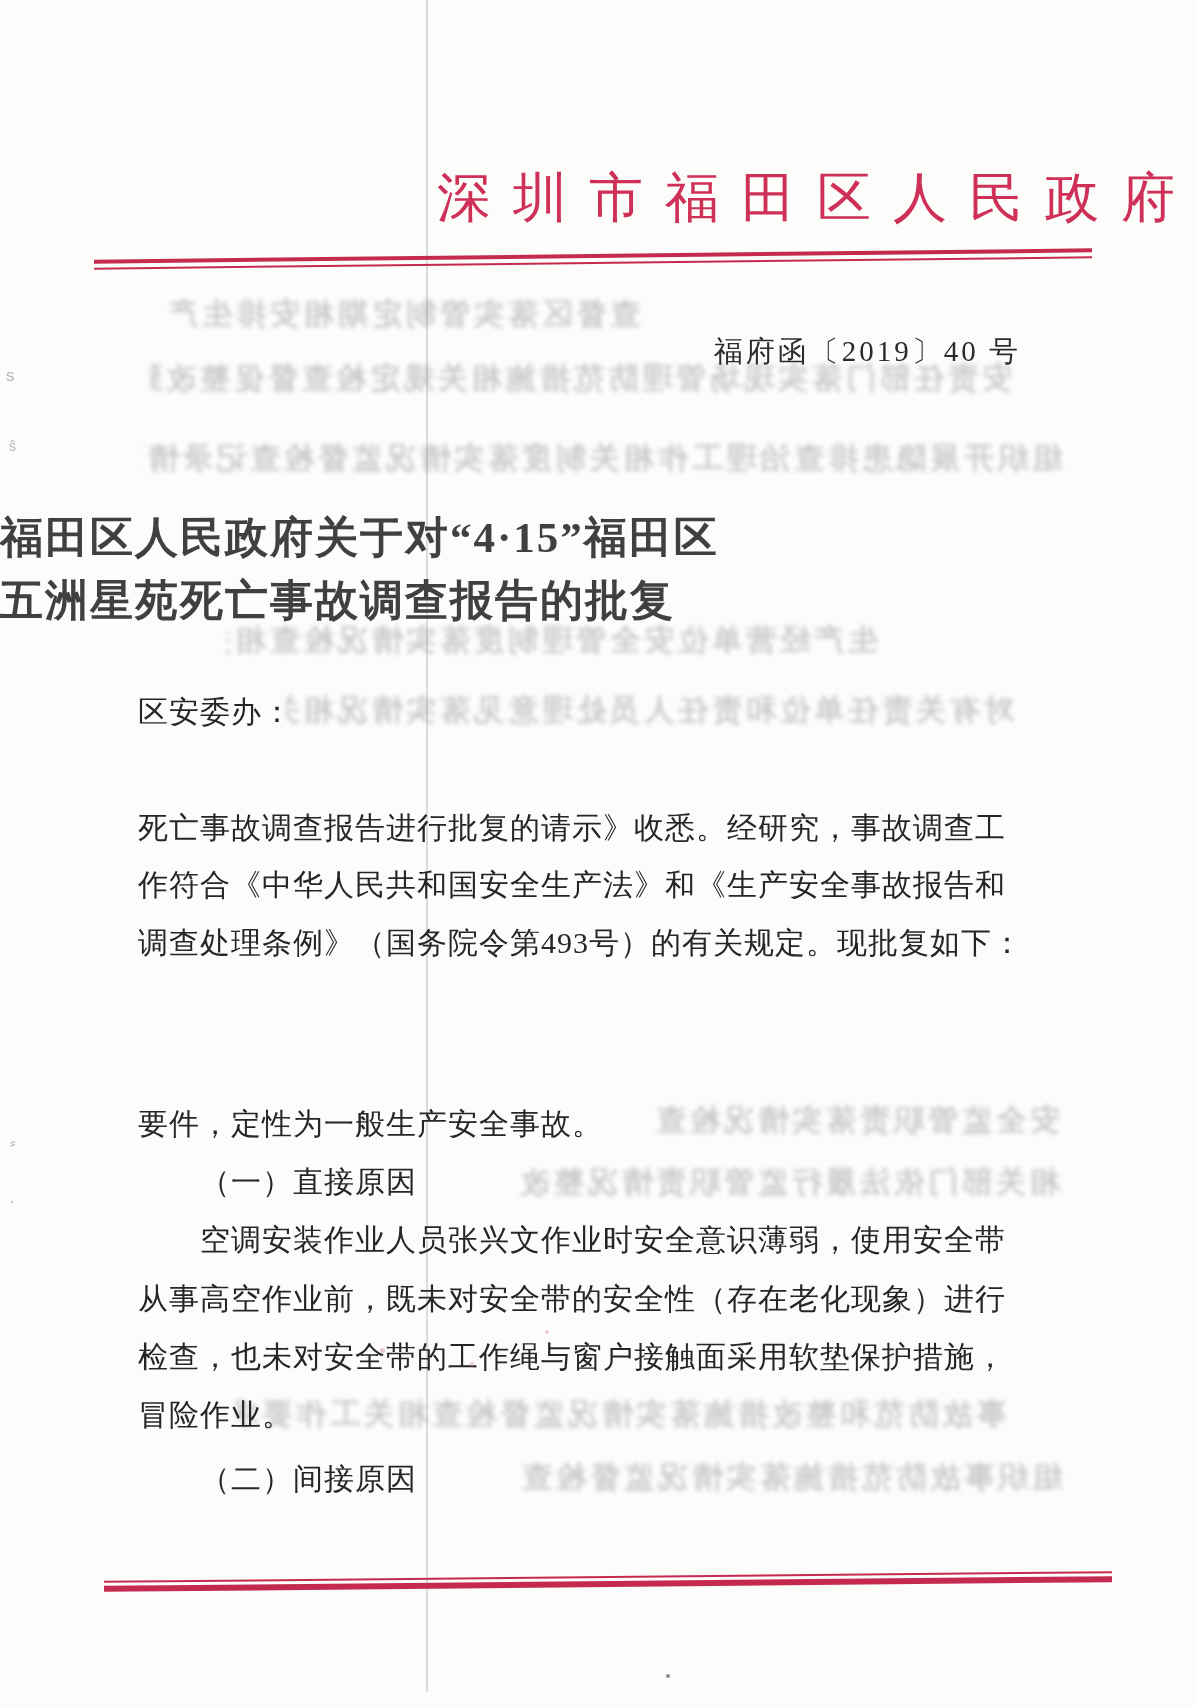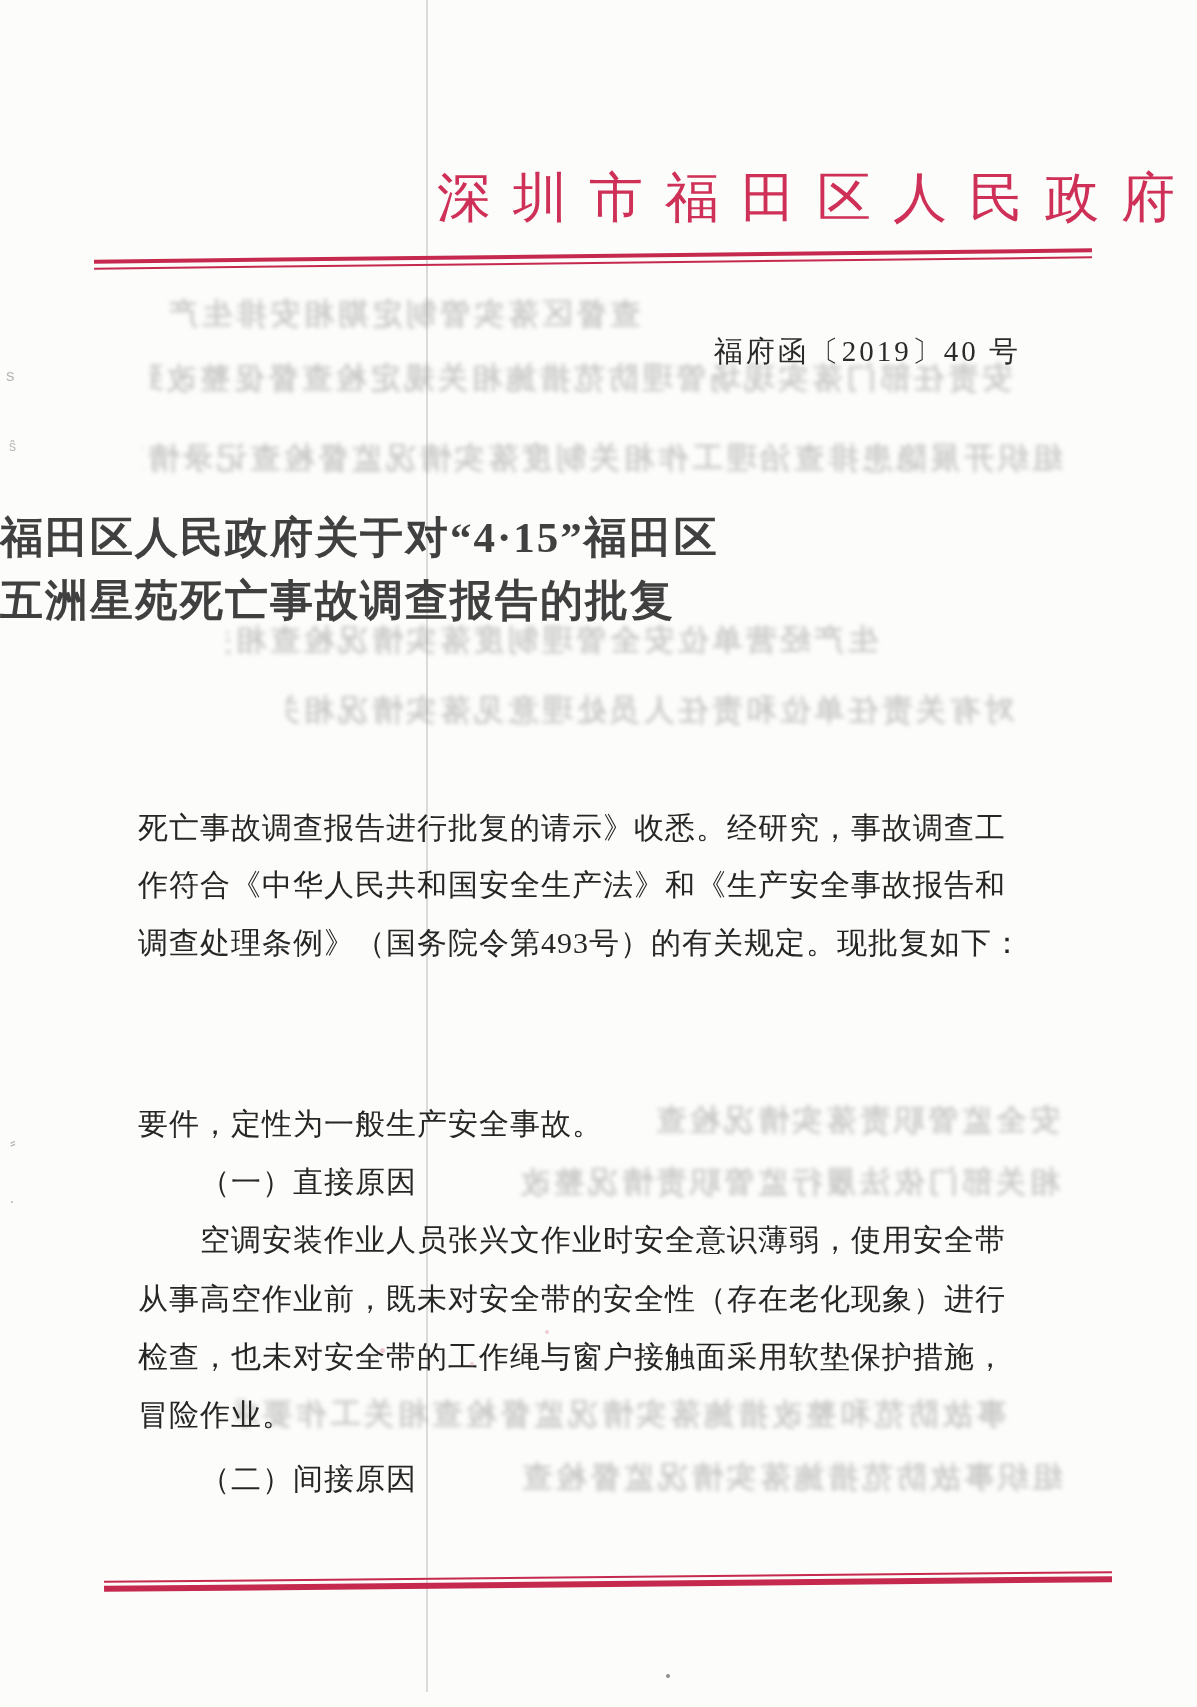--- a/index.html
+++ b/index.html
@@ -105,20 +105,21 @@
       <div class="thin"></div>
   </div>
 
   <div class="doc-number">福府函〔2019〕40 号</div>
 
   <div class="doc-title">
     <div>福田区人民政府关于对“4·15”福田区</div>
     <div>五洲星苑死亡事故调查报告的批复</div>
   </div>
 
+  <div class="body-line" style="top:693px;">区安委办：</div>
   <div class="body-line" style="top:809px;">死亡事故调查报告进行批复的请示》收悉。经研究，事故调查工</div>
   <div class="body-line" style="top:866px;">作符合《中华人民共和国安全生产法》和《生产安全事故报告和</div>
   <div class="body-line" style="top:924px;">调查处理条例》（国务院令第493号）的有关规定。现批复如下：</div>
   <div class="body-line" style="top:1105px;">要件，定性为一般生产安全事故。</div>
   <div class="body-line indent" style="top:1163px;">（一）直接原因</div>
   <div class="body-line indent" style="top:1221px;">空调安装作业人员张兴文作业时安全意识薄弱，使用安全带</div>
   <div class="body-line" style="top:1280px;">从事高空作业前，既未对安全带的安全性（存在老化现象）进行</div>
   <div class="body-line" style="top:1338px;">检查，也未对安全带的工作绳与窗户接触面采用软垫保护措施，</div>
   <div class="body-line" style="top:1396px;">冒险作业。</div>
   <div class="body-line indent" style="top:1460px;">（二）间接原因</div>

